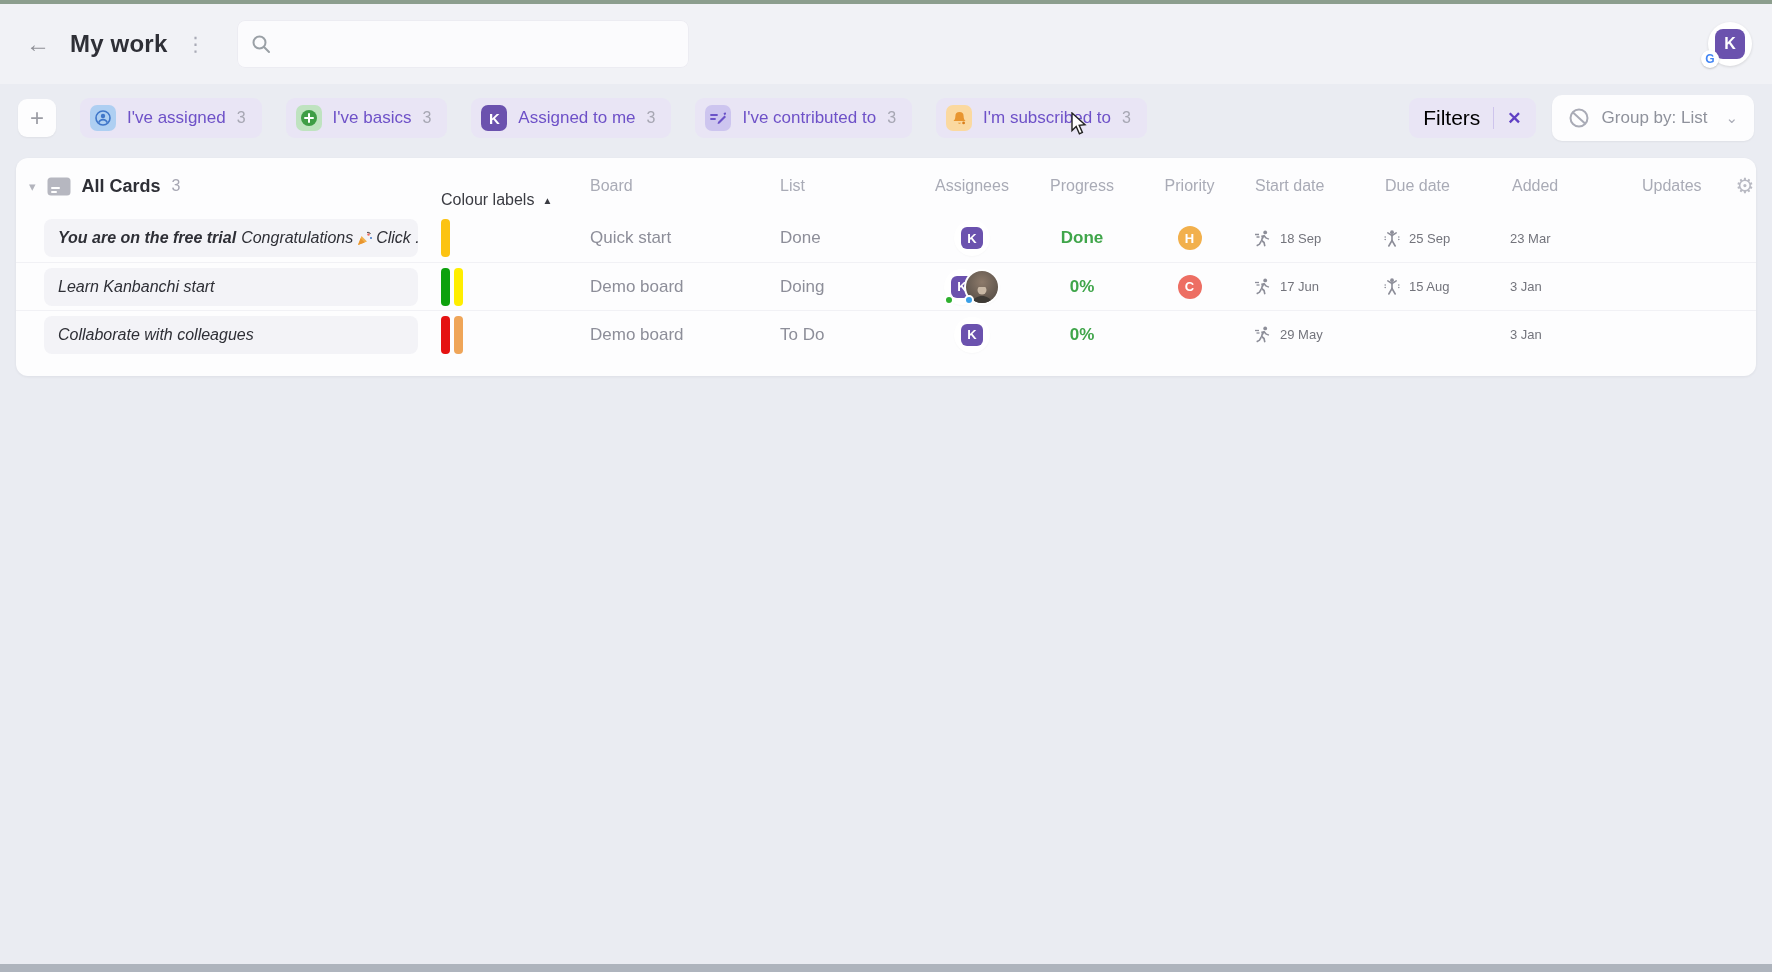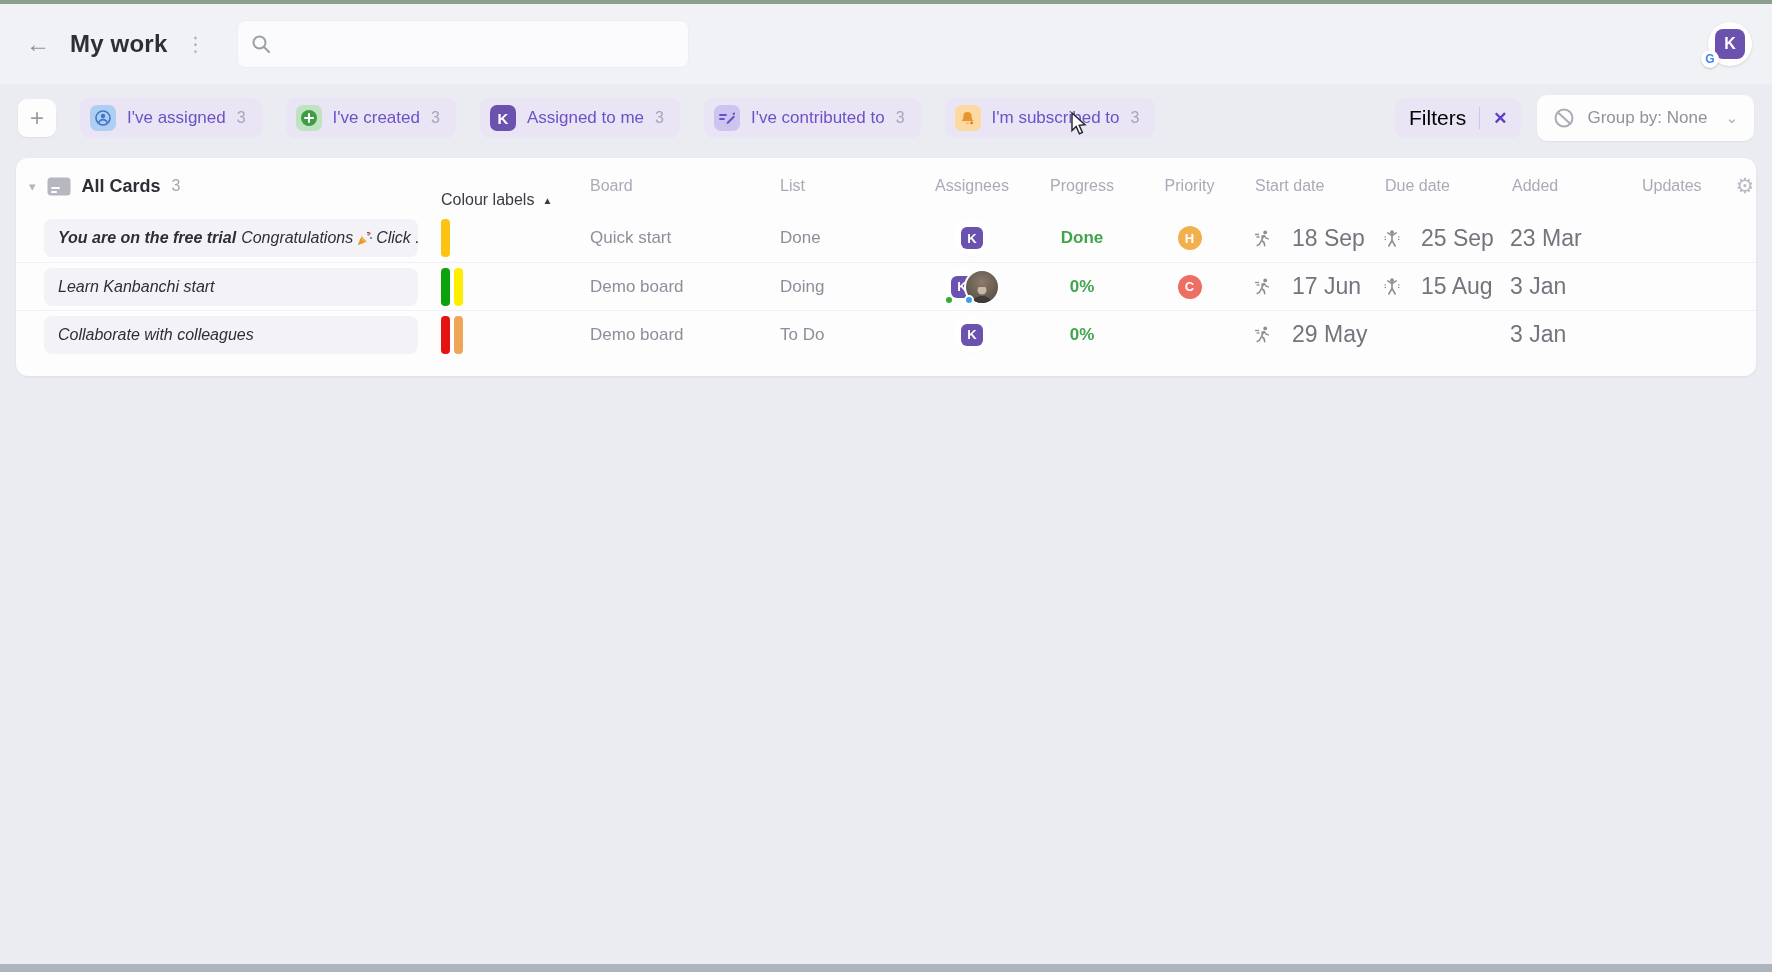--- a/index.html
+++ b/index.html
@@ -99,22 +99,22 @@
   .photo-av { width:32px; height:32px; border-radius:50%;
     background:radial-gradient(circle at 50% 35%, #8d7a6a 0%, #6f6257 45%, #4e463f 100%);
     display:flex; align-items:flex-end; justify-content:center; overflow:hidden; }
   .photo-av svg { display:block; }
   .presence { position:absolute; left:-2px; bottom:-2px; width:10px; height:10px; border-radius:50%;
     border:2px solid #fff; }
   .progress-cell { text-align:center; font-size:17px; font-weight:bold; color:#3fa54a; }
   .priority-cell { display:flex; justify-content:center; }
   .prio-dot { width:24px; height:24px; border-radius:50%; color:#fff; font-size:13px; font-weight:bold;
     display:flex; align-items:center; justify-content:center; }
-  .date-cell { display:flex; align-items:center; gap:20px; padding-left:6px;
-    font-size:23px; color:#73747c; }
+  .date-cell { display:flex; align-items:center; gap:8px; padding-left:6px;
+    font-size:13px; color:#73747c; }
   .date-cell svg { flex:none; }
 
   .cursor { position:absolute; left:1070px; top:112px; z-index:50; pointer-events:none; }
 </style>
 </head>
 <body>
 
 <div id="app">
   <div class="win-top"></div>
 
@@ -154,21 +154,21 @@
     </div>
 
     <div class="chip">
       <span class="chip-icon" style="background: rgb(191, 227, 192);">
         <svg width="20" height="20" viewBox="0 0 20 20">
             <circle cx="10" cy="10" r="8" fill="#3f9d46"></circle>
             <line x1="10" y1="6" x2="10" y2="14" stroke="#fff" stroke-width="2" stroke-linecap="round"></line>
             <line x1="6" y1="10" x2="14" y2="10" stroke="#fff" stroke-width="2" stroke-linecap="round"></line>
           </svg>
       </span>
-      <span class="chip-label">I've created</span>
+      <span class="chip-label">I've basics</span>
       <span class="chip-count">3</span>
     </div>
 
     <div class="chip">
       <span class="chip-icon" style="color: rgb(255, 255, 255); font-weight: bold; background: rgb(107, 82, 174);">K</span>
       <span class="chip-label">Assigned to me</span>
       <span class="chip-count">3</span>
     </div>
 
     <div class="chip">
@@ -202,21 +202,21 @@
         <span class="filters-div"></span>
         <span class="filters-x">✕</span>
       </div>
       <div class="groupby-chip">
         <span style="display:flex;">
           <svg width="22" height="22" viewBox="0 0 22 22">
               <circle cx="11" cy="11" r="8.5" fill="none" stroke="#a9abb6" stroke-width="2"></circle>
               <line x1="5" y1="5.4" x2="17" y2="16.6" stroke="#a9abb6" stroke-width="2"></line>
             </svg>
         </span>
-        <span class="groupby-label">Group by: None</span>
+        <span class="groupby-label">Group by: List</span>
         <span class="groupby-chevron">⌄</span>
       </div>
     </div>
   </div>
 
   <div class="table-card">
 
     <div class="tgrid thead">
       <div class="group-cell">
         <span class="collapse-tri">▾</span>

